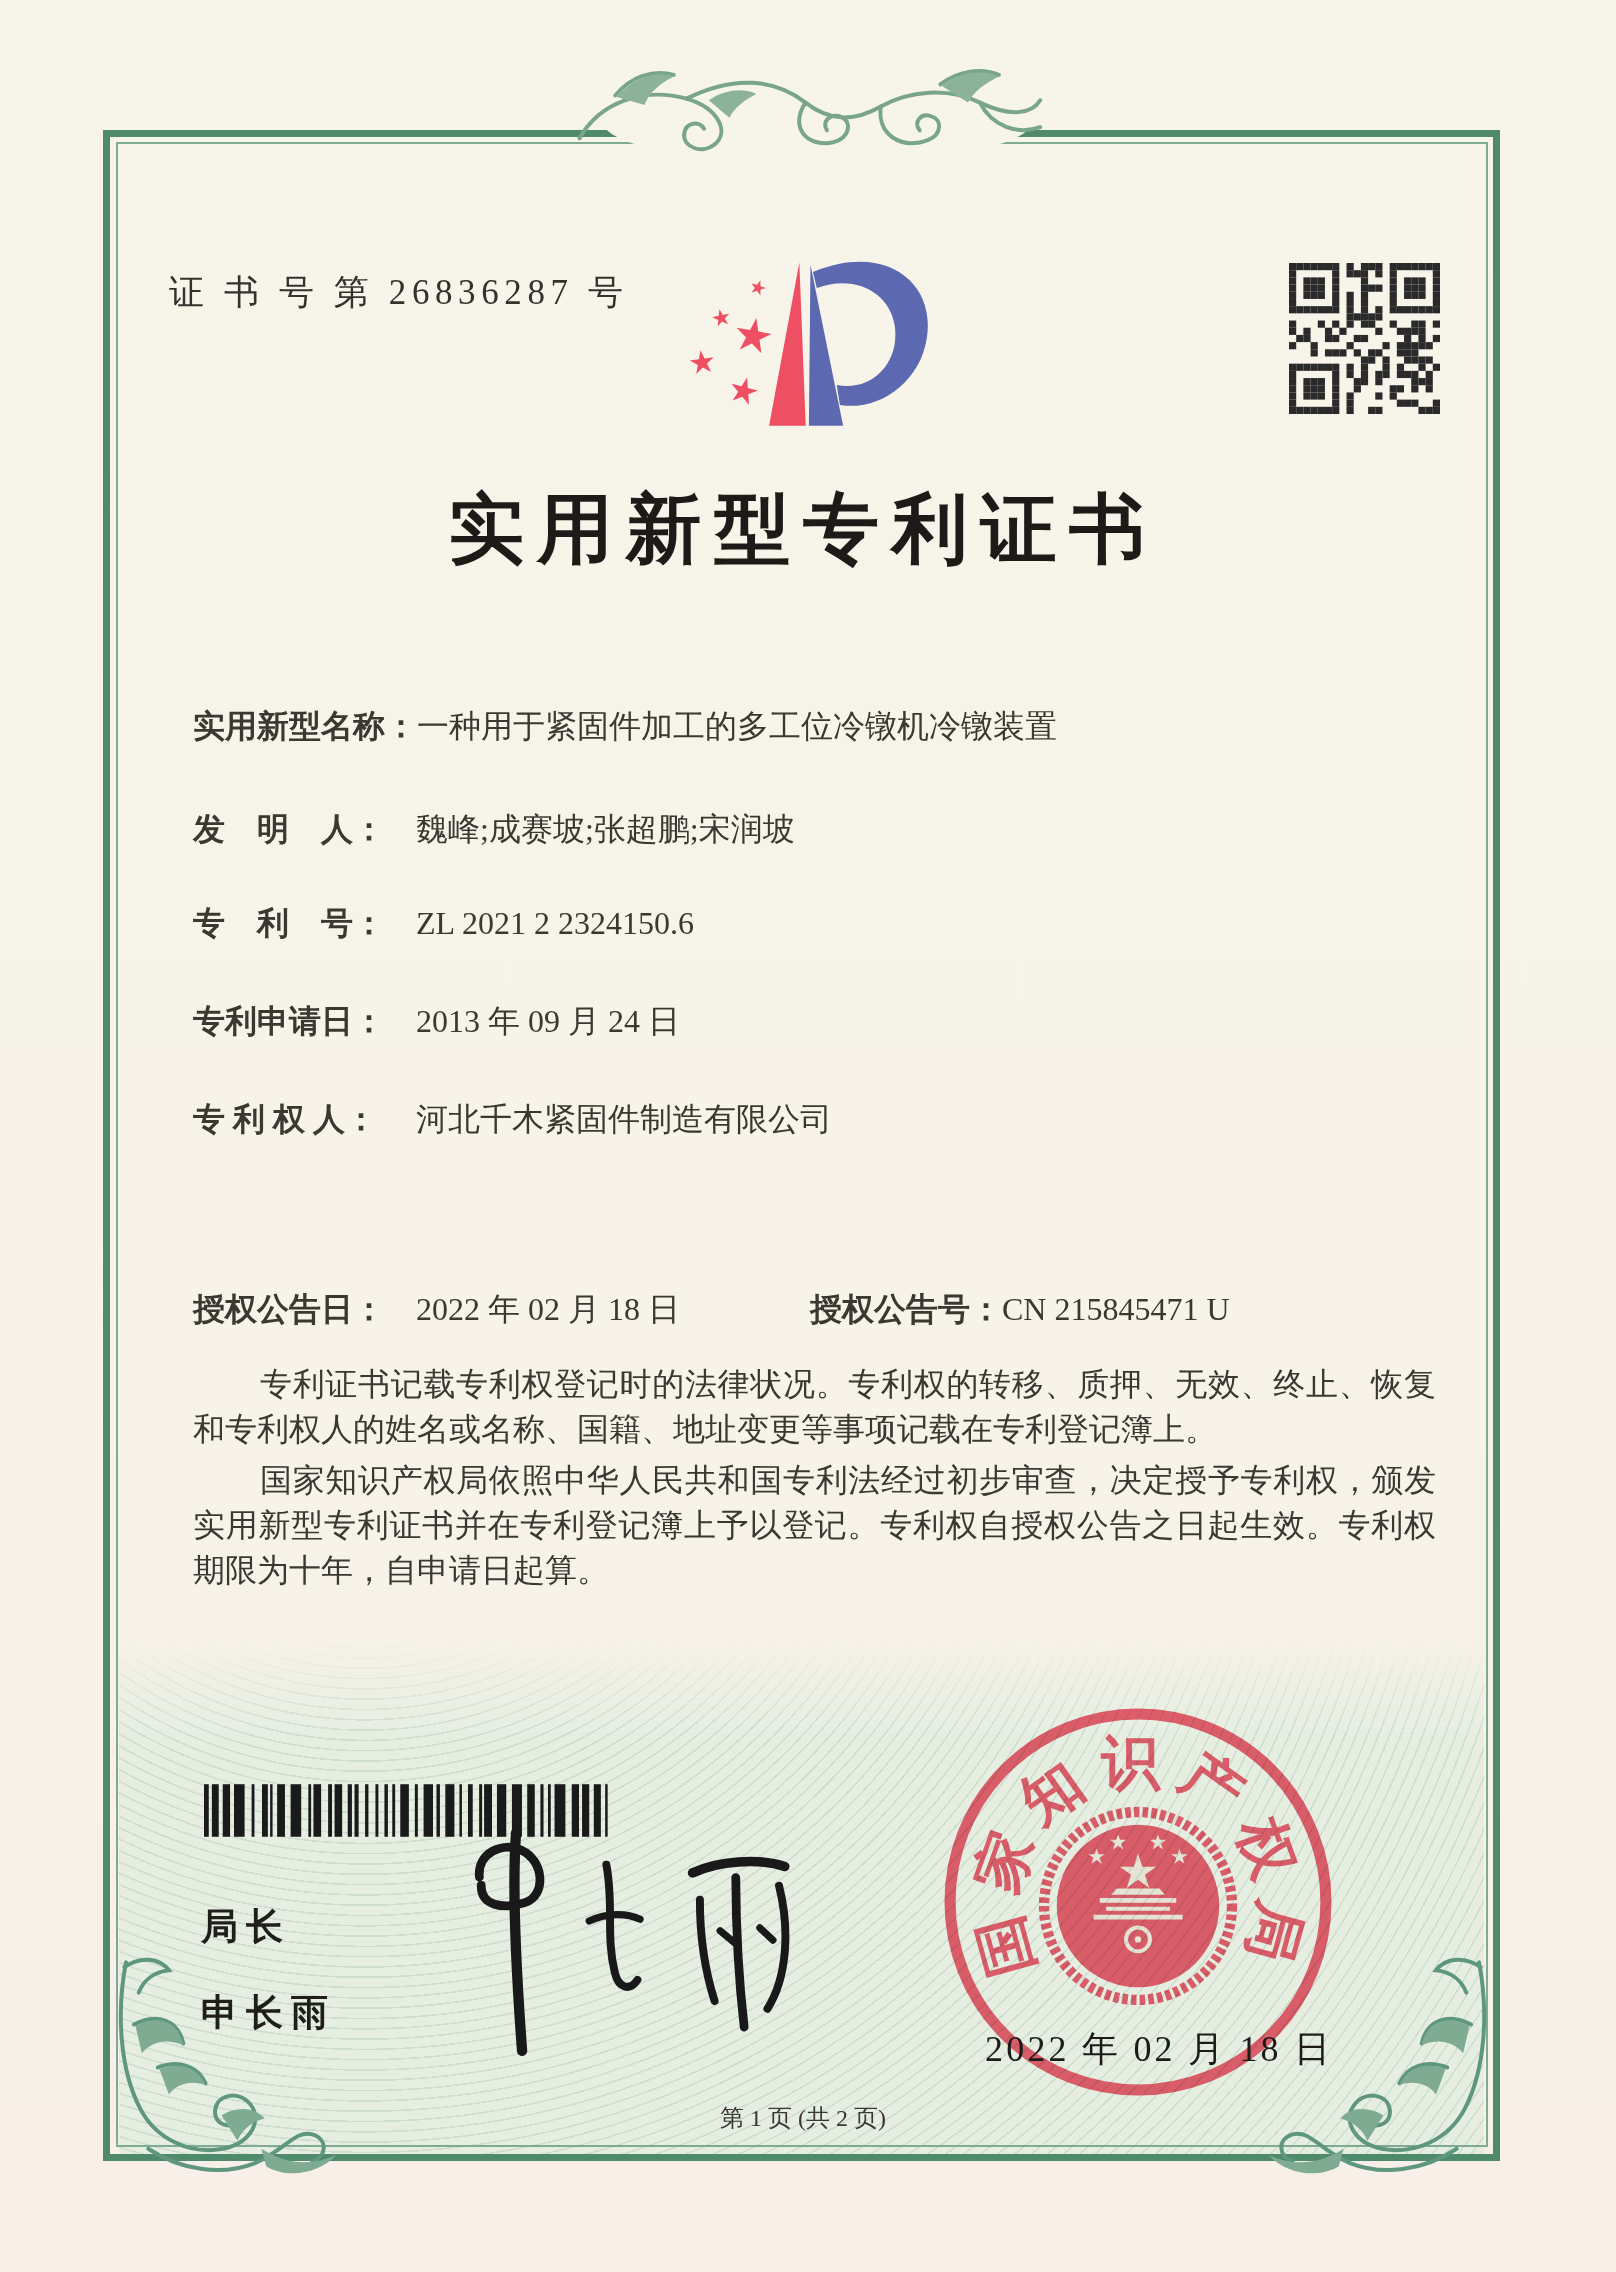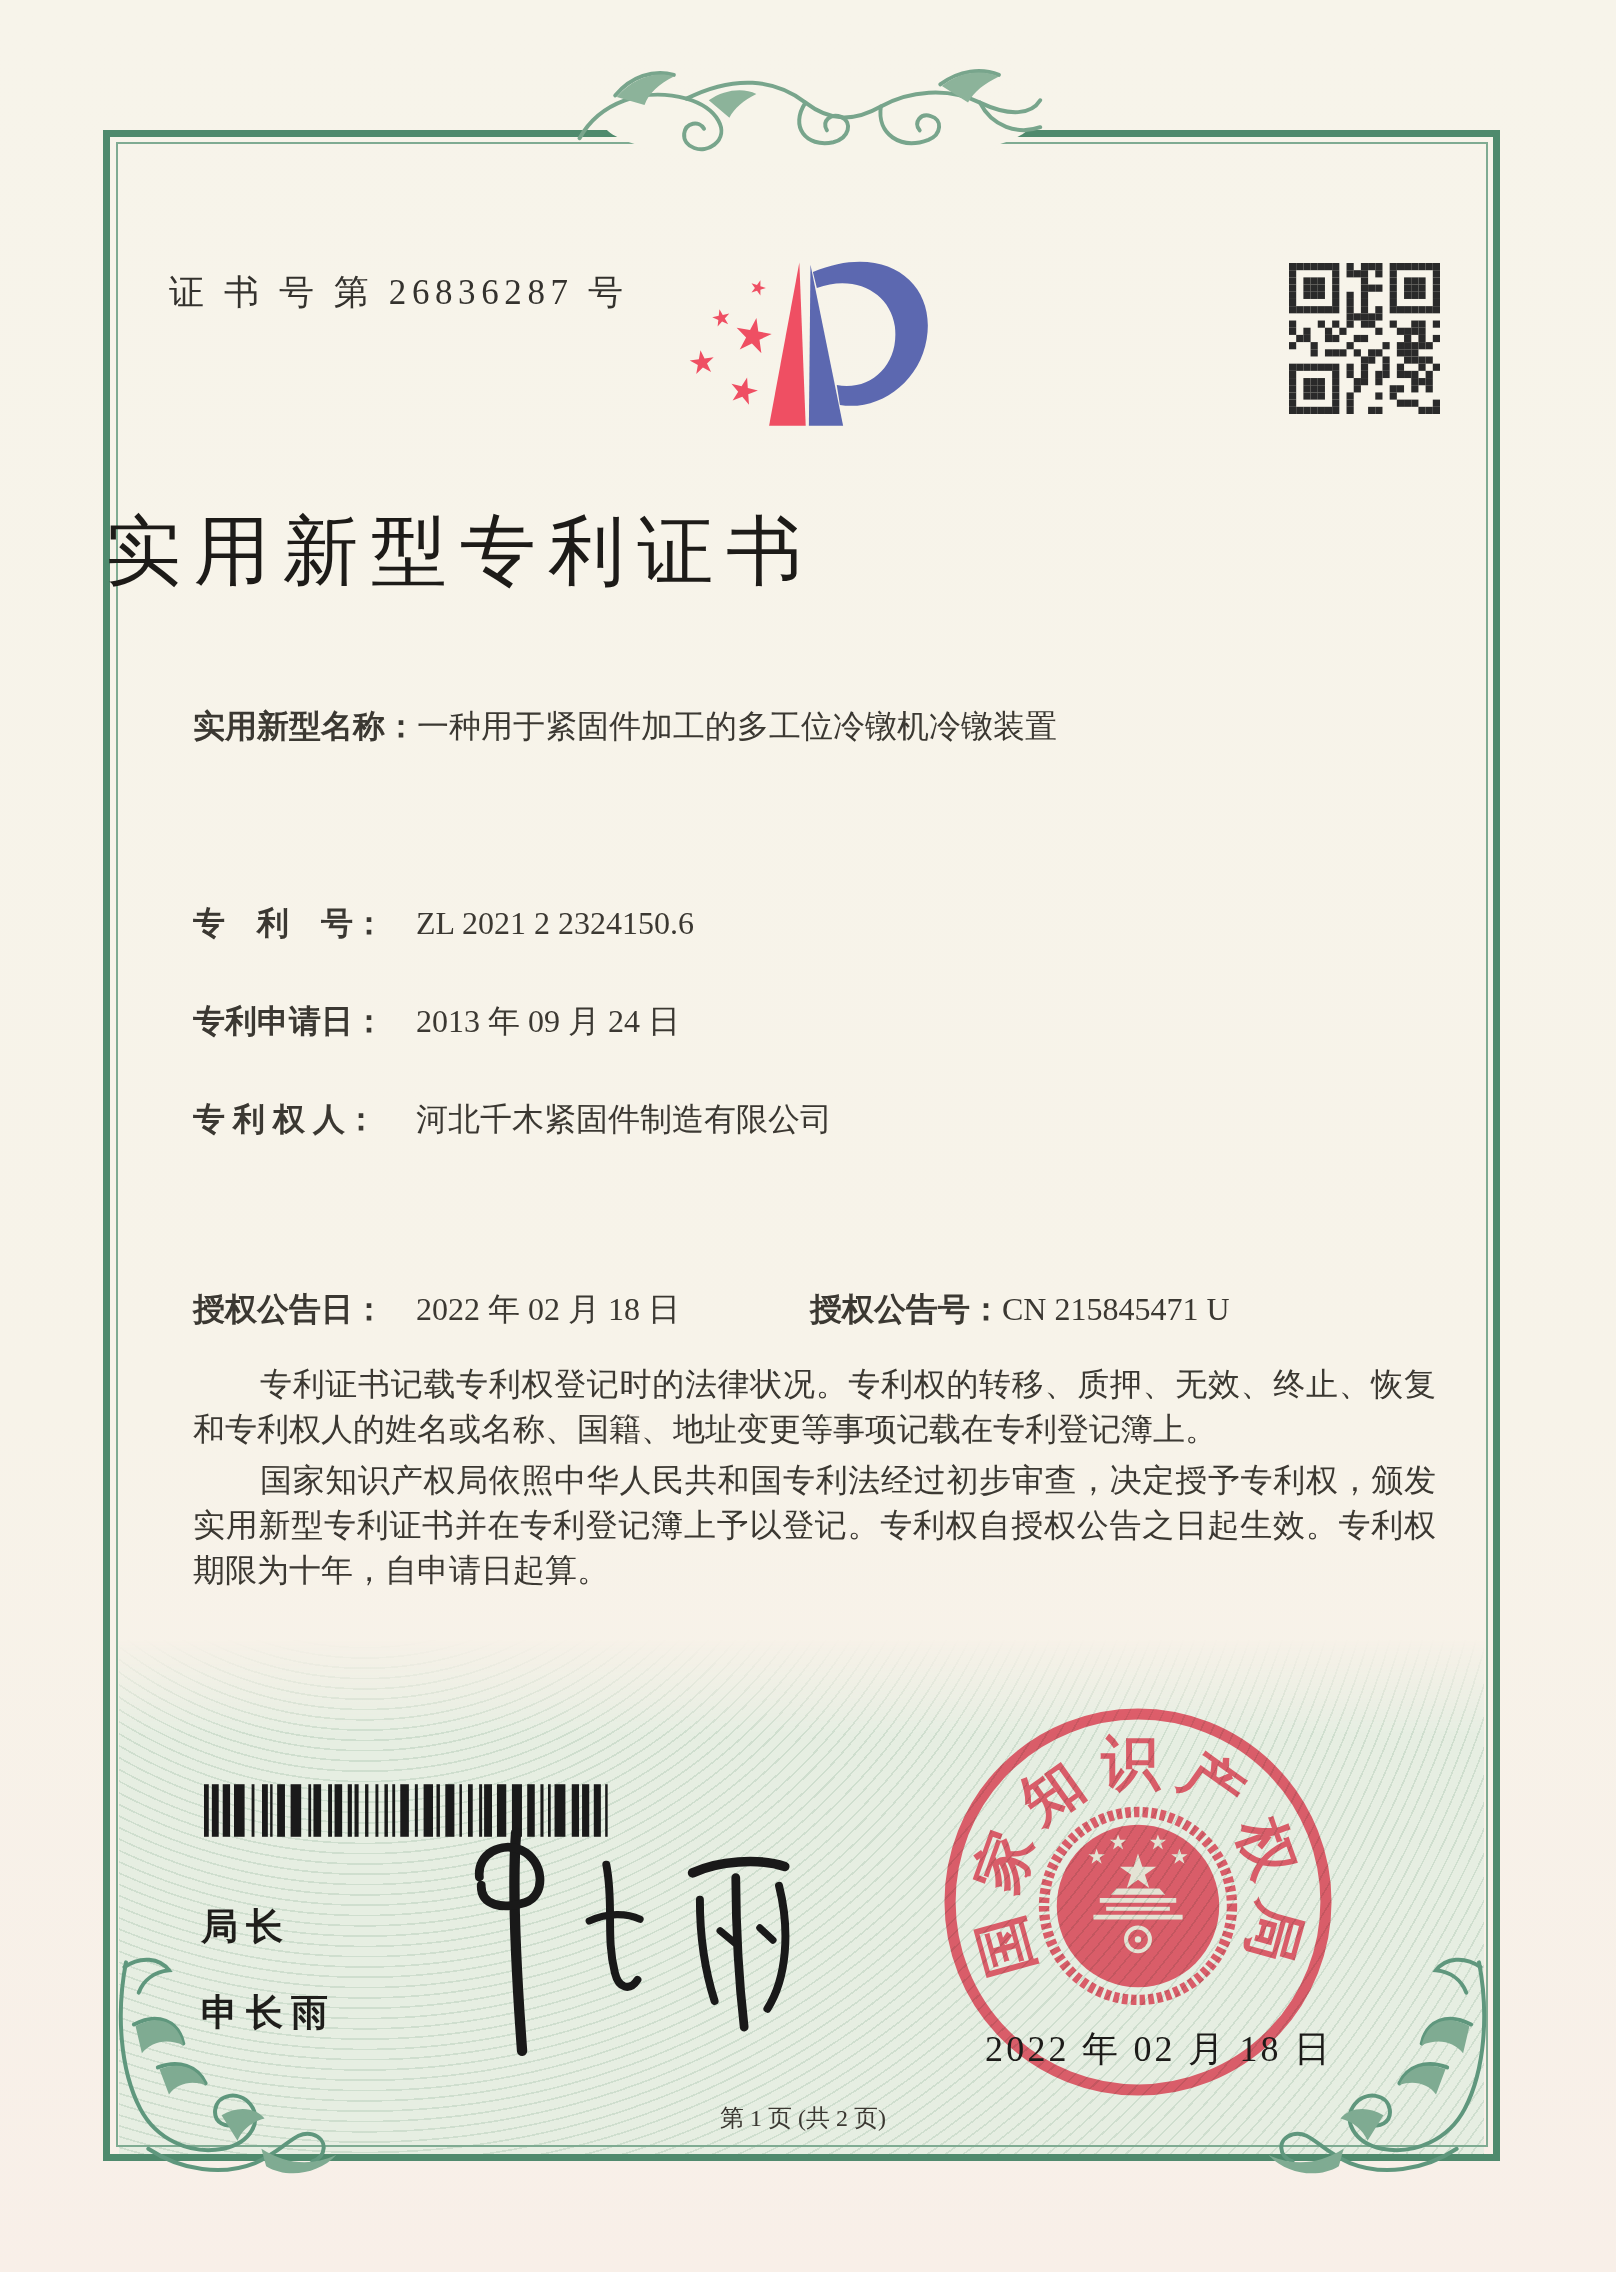--- a/index.html
+++ b/index.html
@@ -16,21 +16,21 @@
   .tint{
     left:119px;top:1639px;width:1365px;height:519px;z-index:0;
     background:
       repeating-radial-gradient(circle at 18% -60%, rgba(124,165,136,0.22) 0 1.6px, rgba(124,165,136,0) 1.6px 10.3px),
       #e6eee2;
     -webkit-mask-image:linear-gradient(180deg,transparent 0,#000 95px);
     mask-image:linear-gradient(180deg,transparent 0,#000 95px);
   }
   
   .cert-no{left:169px;top:269px;font-size:35px;letter-spacing:5.6px;color:#34322e;}
-  .title{left:105px;width:1396px;top:501px;font-size:76px;font-weight:400;letter-spacing:12.7px;color:#1d1b18;z-index:2;}
+  .title{left:105px;width:1396px;top:479px;text-align:center;font-size:76px;font-weight:700;letter-spacing:12.7px;color:#1d1b18;z-index:2;}
   
   .frow{position:absolute;left:193px;font-size:32px;color:#3b3832;z-index:2;line-height:45px;}
   .frow .lab{display:inline-block;min-width:223px;vertical-align:top;font-weight:bold;}
   .frow .val{display:inline-block;max-width:1058px;vertical-align:top;}
   .frow.g2{left:810px;}
   .frow.g2 .lab{min-width:0;}
   
   .body-text{left:193px;top:1362px;width:1243px;font-size:32px;line-height:45px;text-align:justify;color:#3b3832;z-index:2;}
   .body-text p{margin:0 0 6.4px 0;text-indent:67px;}
   
@@ -343,20 +343,23 @@
       <rect x="162" y="180" width="9" height="9" fill="#2a2a2a"></rect>
       <rect x="171" y="180" width="9" height="9" fill="#2a2a2a"></rect>
       <rect x="180" y="180" width="9" height="9" fill="#2a2a2a"></rect>
     </svg>
 
   <div class="abs title">实用新型专利证书</div>
 
   <div class="frow" style="top:704px;">
     <span class="lab">实用新型名称：</span><span class="val">一种用于紧固件加工的多工位冷镦机冷镦装置</span>
   </div>
+  <div class="frow" style="top:807px;">
+    <span class="lab">发　明　人：</span><span class="val">魏峰;成赛坡;张超鹏;宋润坡</span>
+  </div>
   <div class="frow" style="top:901px;">
     <span class="lab">专　利　号：</span><span class="val">ZL 2021 2 2324150.6</span>
   </div>
   <div class="frow" style="top:999px;">
     <span class="lab">专利申请日：</span><span class="val">2013 年 09 月 24 日</span>
   </div>
   <div class="frow" style="top:1097px;">
     <span class="lab">专 利 权 人：</span><span class="val">河北千木紧固件制造有限公司</span>
   </div>
   <div class="frow" style="top:1287px;">

